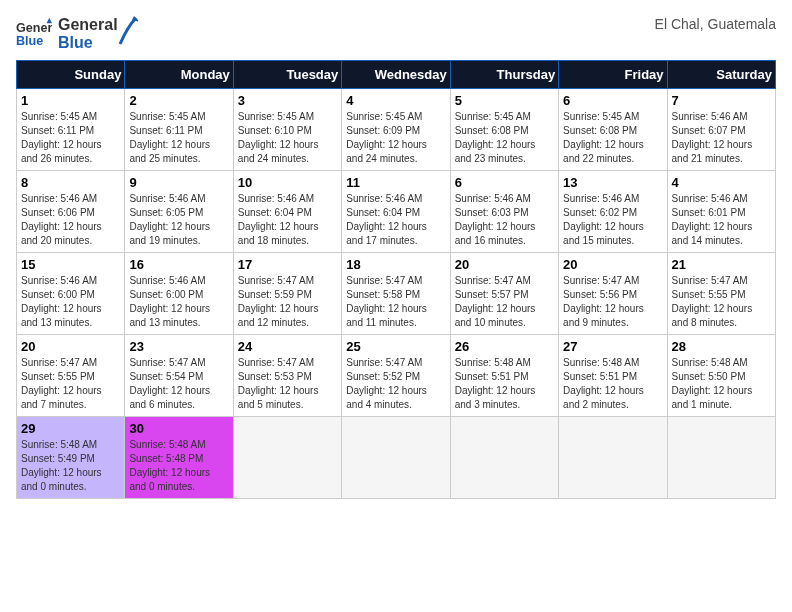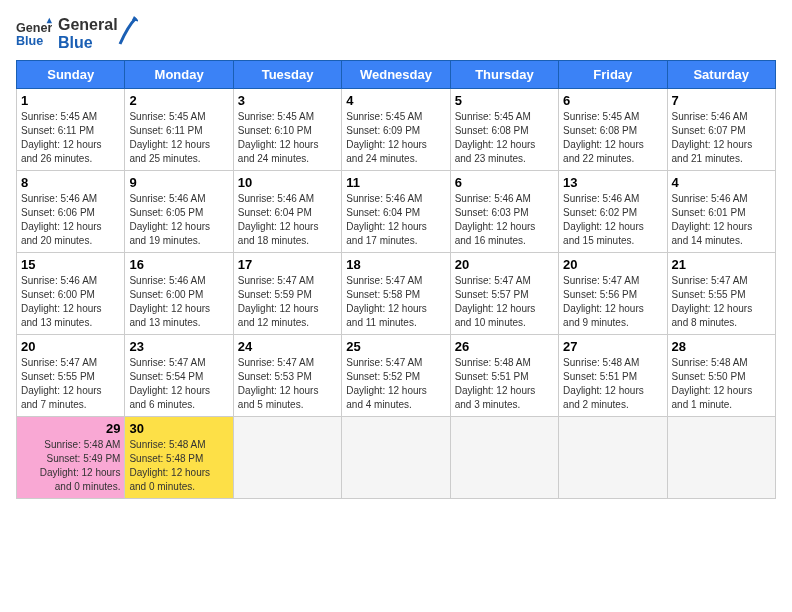--- a/index.html
+++ b/index.html
@@ -37,24 +37,24 @@
     .subtitle {
       font-size: 14px;
       color: #555;
     }
     table {
       width: 100%;
       border-collapse: collapse;
       font-size: 10px;
     }
     thead tr th {
-      background-color: #3b82f6;
+      background-color: #0f172a;
       color: #fff;
-      padding: 6px 16px;
-      text-align: center;
+      padding: 6px 3px;
+      text-align: right;
       font-size: 13px;
       font-weight: bold;
       border: 1px solid #1a5fb4;
     }
     tbody tr td {
       border: 1px solid #ccc;
       vertical-align: top;
       padding: 4px;
       width: calc(100% / 7);
       height: 80px;
@@ -91,20 +91,21 @@
     <div style="display:flex;flex-direction:column;line-height:1.1;margin-left:2px;">
       <span style="font-size:16px;font-weight:bold;color:#333;">General</span>
       <span style="font-size:16px;font-weight:bold;color:#1a5fb4;">Blue</span>
     </div>
     <svg width="20" height="30" viewBox="0 0 20 30" style="margin-left:-4px;margin-top:-6px;">
       <path d="M2,28 Q10,10 18,2" stroke="#1a5fb4" stroke-width="3" fill="none"></path>
       <polygon points="16,0 22,6 14,4" fill="#1a5fb4"></polygon>
     </svg>
   </div>
   <div class="title-section">
+    <div class="subtitle">El Chal, Guatemala</div>
   </div>
 </div>
 
 <table>
   <thead>
     <tr>
       <th>Sunday</th>
       <th>Monday</th>
       <th>Tuesday</th>
       <th>Wednesday</th>
@@ -228,25 +229,25 @@
         <td>
         <span class="day-num">27</span>
         <span class="day-info">Sunrise: 5:48 AM<br>Sunset: 5:51 PM<br>Daylight: 12 hours and 2 minutes.</span>
       </td>
         <td>
         <span class="day-num">28</span>
         <span class="day-info">Sunrise: 5:48 AM<br>Sunset: 5:50 PM<br>Daylight: 12 hours and 1 minute.</span>
       </td>
       </tr>
       <tr>
-        <td style="background: #f9a8d4; text-align: right;">
+        <td style="background: #c4b5fd;">
         <span class="day-num">29</span>
         <span class="day-info">Sunrise: 5:48 AM<br>Sunset: 5:49 PM<br>Daylight: 12 hours and 0 minutes.</span>
       </td>
-        <td style="background: #fde047;">
+        <td style="background: #d946ef;">
         <span class="day-num">30</span>
         <span class="day-info">Sunrise: 5:48 AM<br>Sunset: 5:48 PM<br>Daylight: 12 hours and 0 minutes.</span>
       </td>
         <td class="empty-cell" style="background: rgb(245, 245, 245);"></td>
         <td class="empty-cell" style="background: rgb(245, 245, 245);"></td>
         <td class="empty-cell" style="background: rgb(245, 245, 245);"></td>
         <td class="empty-cell" style="background: rgb(245, 245, 245);"></td>
         <td class="empty-cell" style="background: rgb(245, 245, 245);"></td>
       </tr>
     </tbody>

